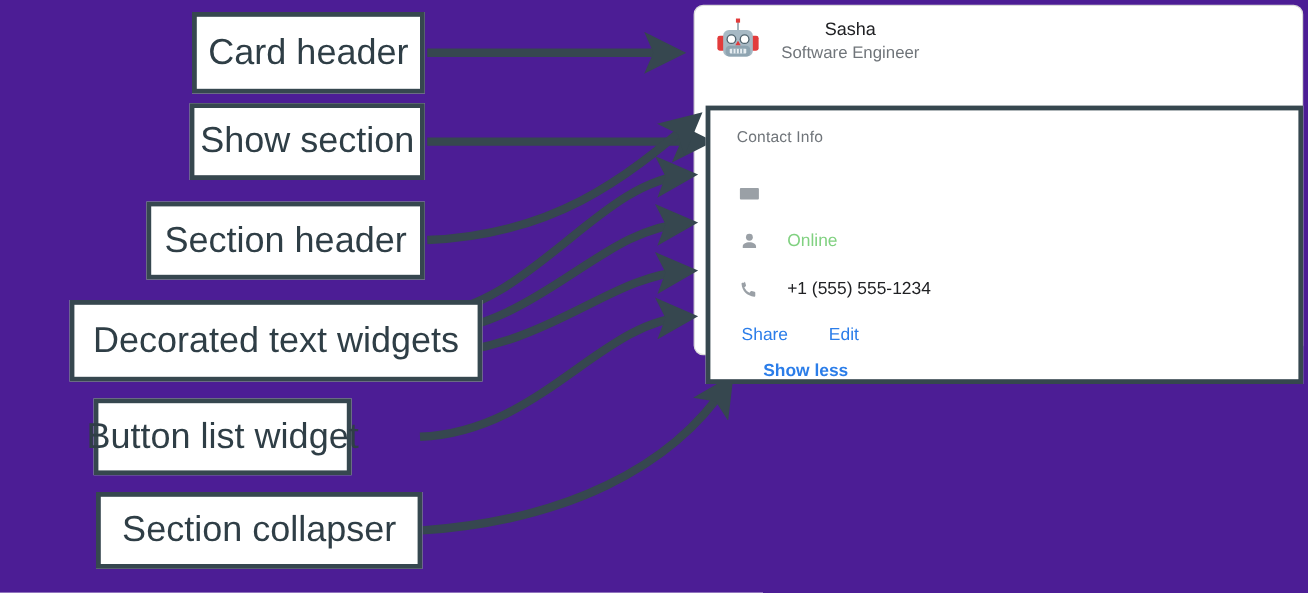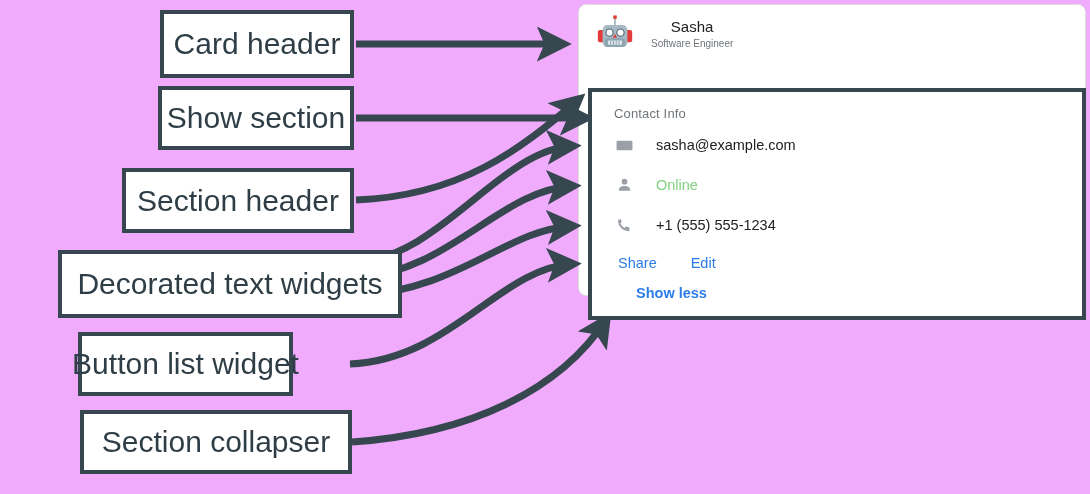--- a/index.html
+++ b/index.html
@@ -7,21 +7,21 @@
     padding: 0;
     background: #ffffff;
   }
   body {
     font-family: "Liberation Sans", sans-serif;
   }
   #root {
     position: relative;
     width: 1090px;
     height: 494px;
-    background: #f0abfc;
+    background: #4c1d95;
     overflow: hidden;
   }
 
   
   .callout {
     position: absolute;
     box-sizing: border-box;
     border: 4px solid #36474f;
     background: #ffffff;
     color: #2f3e46;
@@ -80,21 +80,21 @@
     gap: 3px;
   }
   .header-title {
     font-size: 15px;
     font-weight: normal;
     color: #202124;
     line-height: 1.1;
     text-align: center;
   }
   .header-subtitle {
-    font-size: 10px;
+    font-size: 14px;
     color: #70757a;
     line-height: 1.1;
   }
 
   
   #card-section {
     position: absolute;
     left: 588px;
     top: 88px;
     width: 498px;
@@ -103,21 +103,21 @@
     border: 4px solid #36474f;
     background: #ffffff;
     z-index: 4;
   }
   .section-inner {
     padding: 14px 0 0 22px;
   }
   .section-header {
     font-size: 13px;
     color: #70757a;
-    margin-bottom: 4px;
+    margin-bottom: 20px;
     letter-spacing: 0.15px;
   }
   .text-row {
     display: flex;
     align-items: center;
     height: 40px;
     gap: 22px;
   }
   .row-icon {
     width: 20px;
@@ -262,21 +262,20 @@
     <div class="section-inner">
 
       <div class="section-header">Contact Info</div>
 
       <div class="text-row">
         <span class="row-icon">
           <svg viewBox="0 0 24 24" width="19" height="19" fill="currentColor" xmlns="http://www.w3.org/2000/svg">
             <path d="M3 6h18a1 1 0 0 1 1 1v10a1 1 0 0 1-1 1H3a1 1 0 0 1-1-1V7a1 1 0 0 1 1-1zm9 7.2L4.2 7.6h15.6L12 13.2z"></path>
           </svg>
         </span>
-        <span class="row-value">sasha@example.com</span>
       </div>
 
       <div class="text-row">
         <span class="row-icon">
           <svg viewBox="0 0 24 24" width="19" height="19" fill="currentColor" xmlns="http://www.w3.org/2000/svg">
             <circle cx="12" cy="7.2" r="3.6"></circle>
             <path d="M12 12.6c-4 0-7 2.1-7 4.2v1.8h14v-1.8c0-2.1-3-4.2-7-4.2z"></path>
           </svg>
         </span>
         <span class="row-value status-online">Online</span>

